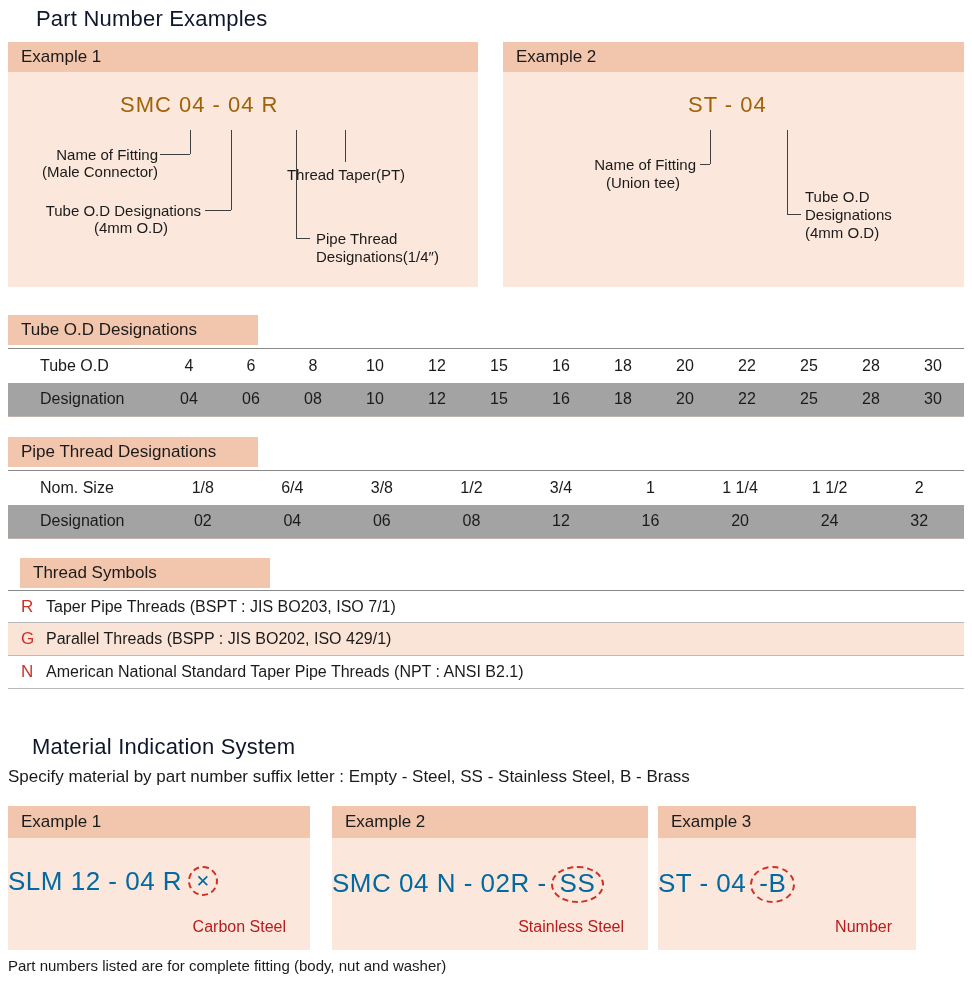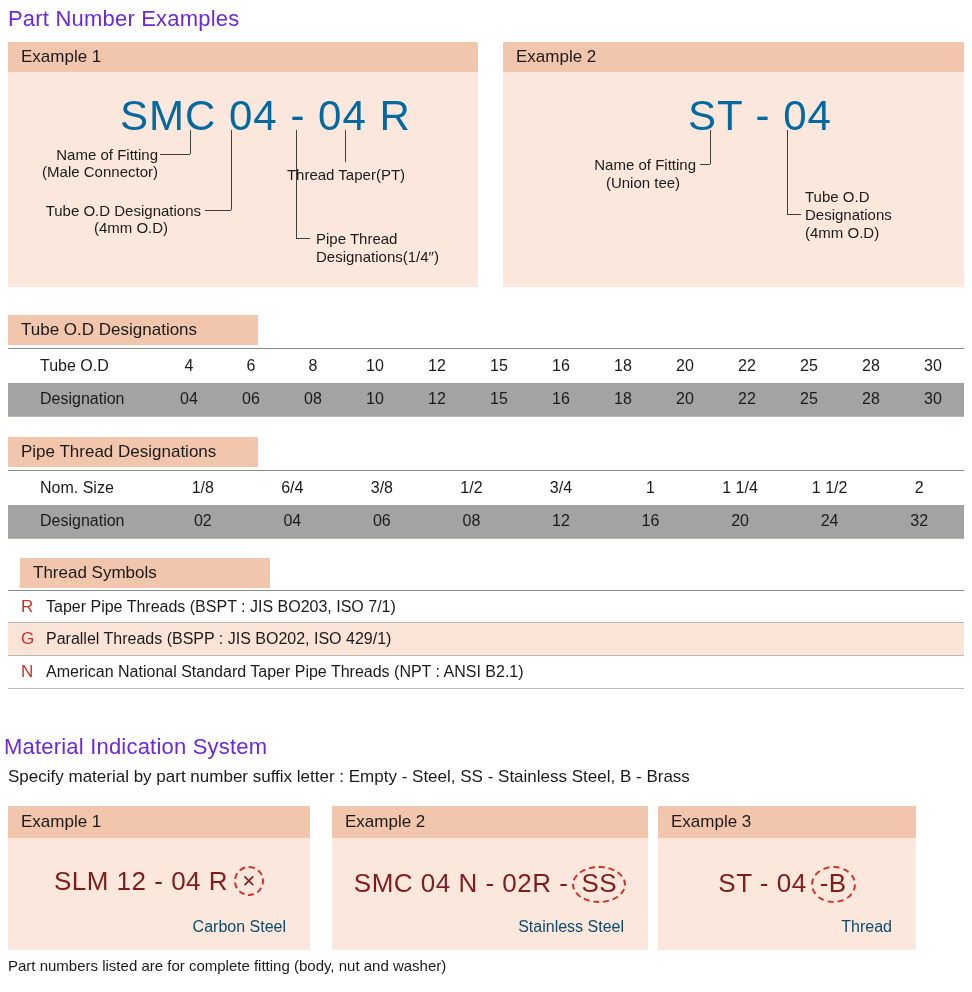--- a/index.html
+++ b/index.html
@@ -1,27 +1,27 @@
 <!DOCTYPE html>
 <html><head>
 <meta charset="utf-8">
 <style>
   * { margin:0; padding:0; box-sizing:border-box; }
   body { background:#ffffff; }
   .page {
     position:relative; width:972px; height:992px; background:#ffffff;
     font-family:"Liberation Sans","DejaVu Sans",sans-serif; color:#1b1b1b; overflow:hidden;
   }
-  .main-title { position:absolute; font-size:22px; color:#6d28d9; letter-spacing:0.2px; }
+  .main-title { position:absolute; font-size:22px; color:#0f172a; letter-spacing:0.2px;margin-left:28px; }
 
   
   .ex-box { position:absolute; top:42px; }
   .ex-header { height:30px; background:#f2c5ad; font-size:17px; line-height:30px; padding-left:13px; color:#1b1b1b; }
   .ex-content { position:relative; background:#fbe7db; height:215px; }
-  .pn { position:absolute; color:#0369a1; font-size:42px; letter-spacing:1px; white-space:nowrap; }
+  .pn { position:absolute; color:#a16207; font-size:22px; letter-spacing:1px; white-space:nowrap; }
   .ann { position:absolute; font-size:15px; line-height:17px; color:#1b1b1b; white-space:nowrap; }
   .ann.right { text-align:right; }
   .ann.center { text-align:center; }
   .vline { position:absolute; width:1px; background:#404040; }
   .hline { position:absolute; height:1px; background:#404040; }
 
   
   .section-bar { position:absolute; left:8px; width:250px; height:30px; background:#f2c5ad;
     font-size:17px; line-height:30px; padding-left:13px; }
   table.spec { position:absolute; left:8px; width:956px; border-collapse:collapse; table-layout:fixed;
@@ -41,28 +41,28 @@
   .ts-symbol { color:#cc3127; font-size:17px; padding-left:13px; width:38px; }
   .ts-desc { font-size:16px; }
 
   .subtitle { position:absolute; font-size:17px; color:#1b1b1b; }
   .footer-note { position:absolute; font-size:15px; color:#1b1b1b; }
 
   
   .mat-box { position:absolute; top:806px; }
   .mat-header { height:32px; background:#f2c5ad; font-size:17px; line-height:32px; padding-left:13px; }
   .mat-content { position:relative; height:112px; background:#fbe7db; }
-  .mat-pn { position:absolute; top:28px; left:0; width:100%; text-align:center;
-    color:#7f1d1d; font-size:26px; letter-spacing:0.5px; white-space:nowrap; }
+  .mat-pn { position:absolute; top:28px; left:0; width:100%; 
+    color:#0369a1; font-size:26px; letter-spacing:0.5px; white-space:nowrap; }
   .circle-round { display:inline-flex; align-items:center; justify-content:center;
     width:30px; height:30px; border:2px dashed #cc3127; border-radius:50%;
     font-size:17px; margin-left:6px; vertical-align:middle; position:relative; top:-2px; }
   .circle-ellipse { display:inline-block; border:2px dashed #cc3127; border-radius:50%;
     padding:0 7px 2px 7px; margin-left:4px; }
-  .mat-label { position:absolute; right:24px; bottom:14px; font-size:16px; color:#0c4a6e; }
+  .mat-label { position:absolute; right:24px; bottom:14px; font-size:16px; color:#b91c1c; }
 </style>
 </head>
 <body>
 
 <div class="page">
 
   <div class="main-title" style="left:8px; top:6px;">Part Number Examples</div>
 
   <div class="ex-box" style="left:8px; width:470px;">
     <div class="ex-header">
@@ -231,19 +231,19 @@
       <div class="mat-label">Stainless Steel</div>
     </div>
   </div>
 
   <div class="mat-box" style="left:658px; width:258px;">
     <div class="mat-header">Example 3</div>
     <div class="mat-content">
       <div class="mat-pn">
         <span>ST - 04</span><span class="circle-ellipse"><span>-B</span></span>
       </div>
-      <div class="mat-label">Thread</div>
+      <div class="mat-label">Number</div>
     </div>
   </div>
 
   <div class="footer-note" style="left:8px; top:957px;">Part numbers listed are for complete fitting (body, nut and washer)</div>
 
 </div>
 
 </body></html>

